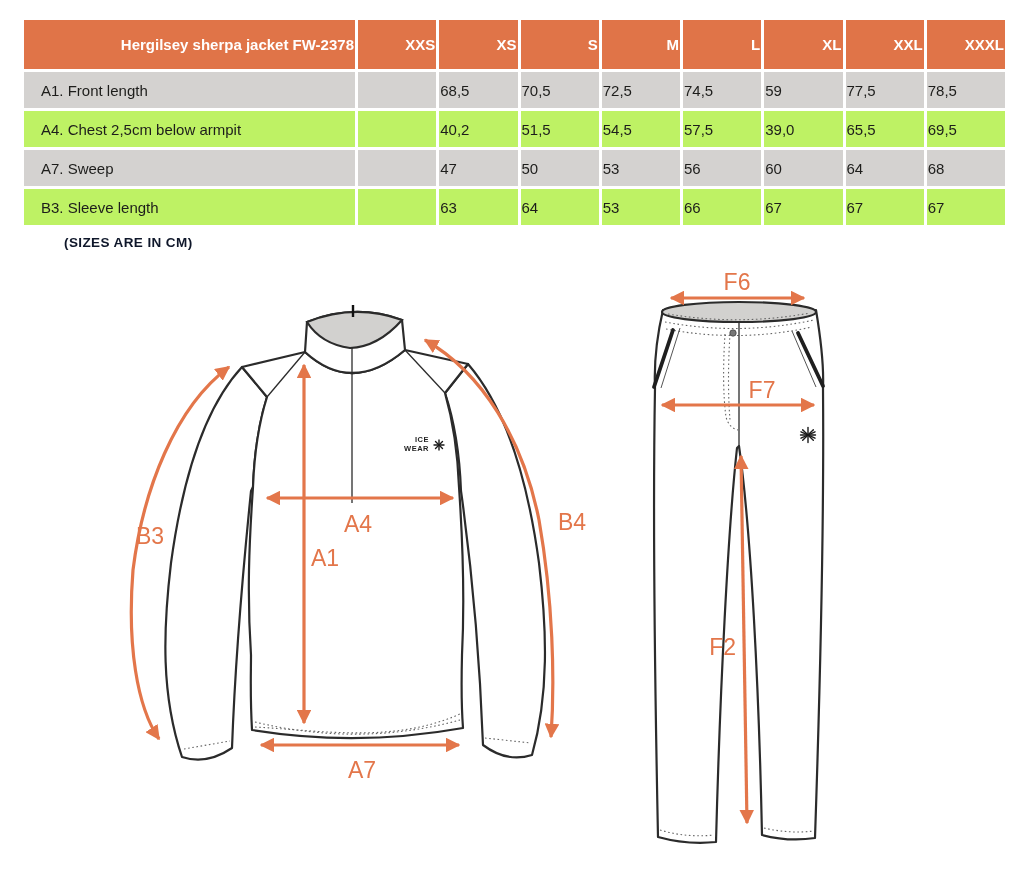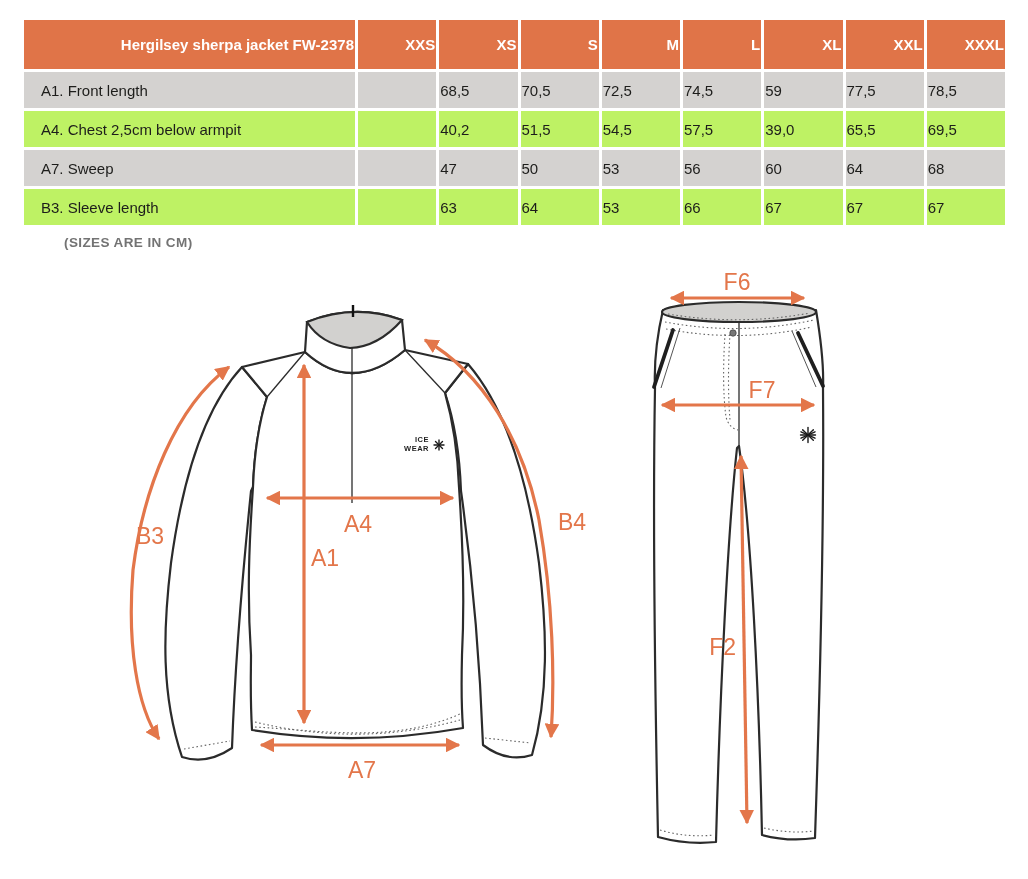--- a/index.html
+++ b/index.html
@@ -9,21 +9,21 @@
   
   table.size-table{position:absolute;left:21px;top:17px;width:987px;border-collapse:separate;border-spacing:3px;table-layout:fixed;}
   table.size-table col.label-col{width:331px;}
   table.size-table th{background:#E07448;color:#fff;font-size:15px;font-weight:bold;height:47px;text-align:right;vertical-align:middle;}
   table.size-table th.title-cell{text-align:right;padding-left:18px;}
   table.size-table td{height:34px;font-size:15px;color:#1d1d1b;vertical-align:middle;}
   tr.row-dark td{background:#d4d2d0;}
   tr.row-light td{background:#bef264;}
   td.label-cell{text-align:left !important;padding-left:17px;}
 
-  .units-note{position:absolute;left:64px;top:235px;color:#737373;font-size:13.5px;font-weight:bold;letter-spacing:.4px;}
+  .units-note{position:absolute;left:64px;top:235px;color:#0f172a;font-size:13.5px;font-weight:bold;letter-spacing:.4px;}
 
   svg text.mlabel{fill:#E3764A;font-family:"Liberation Sans",sans-serif;font-size:23px;}
   svg text.logo{fill:#222;font-family:"Liberation Sans",sans-serif;font-weight:bold;letter-spacing:.5px;}
   .outline{fill:#fff;stroke:#2b2b2b;stroke-width:2.2;stroke-linejoin:round;}
   .grayfill{fill:#d2d1cf;stroke:#2b2b2b;stroke-width:2.2;}
   .seam{fill:none;stroke:#2b2b2b;stroke-width:1.3;}
   .stitch{fill:none;stroke:#666;stroke-width:1.1;stroke-dasharray:1.6 2.6;}
   .arrow{fill:none;stroke:#E3764A;stroke-width:3.2;}
   .thick{stroke:#1f1f1f;stroke-width:3.8;stroke-linecap:round;}
   .thin{stroke:#555;stroke-width:1;}

